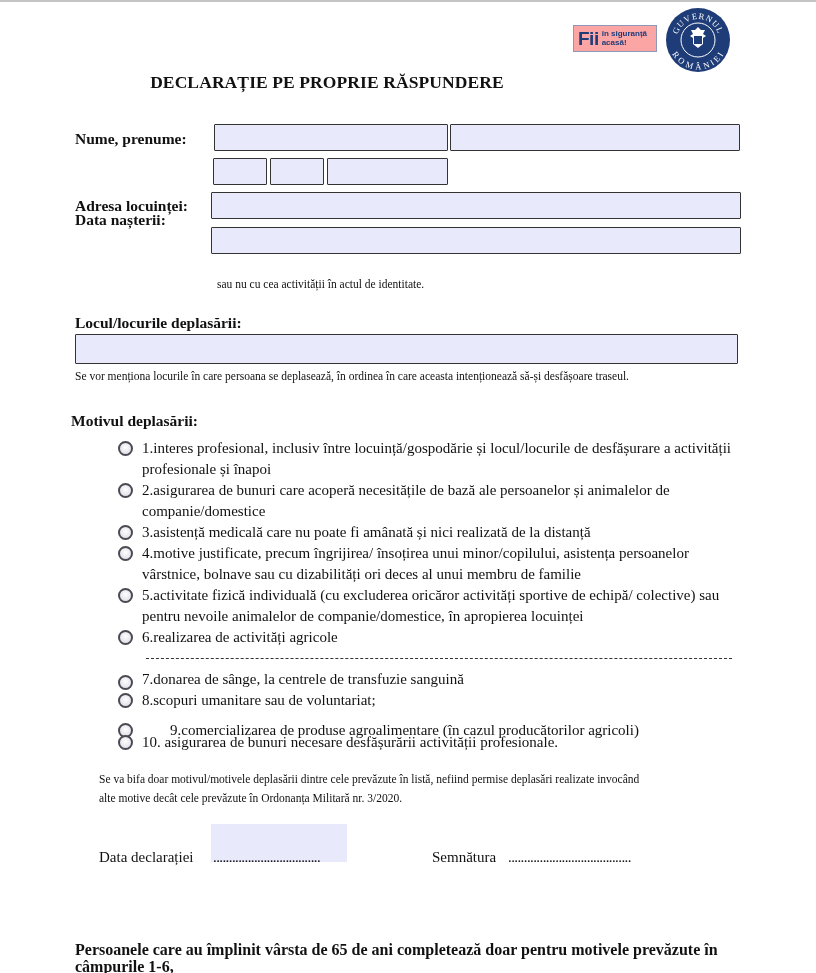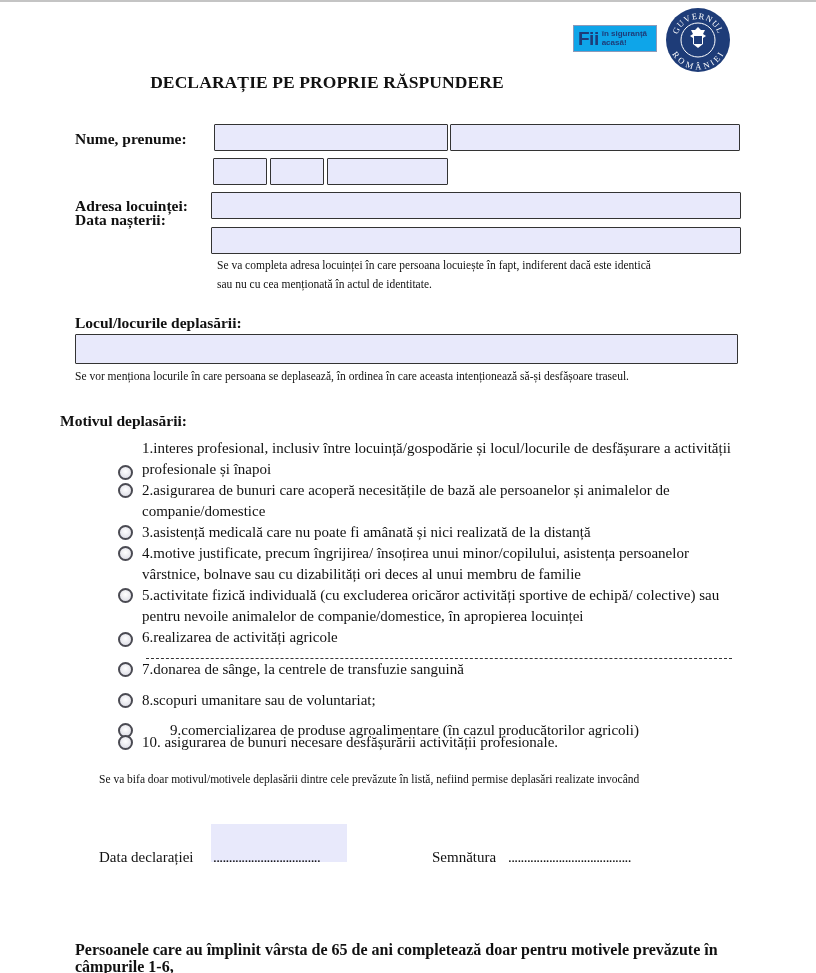--- a/index.html
+++ b/index.html
@@ -6,21 +6,21 @@
   body {
     width: 816px; height: 973px; position: relative; overflow: hidden;
     background: #ffffff;
     font-family: "Liberation Serif", "DejaVu Serif", serif;
     color: #111;
   }
   .topline { position: absolute; left: 0; top: 0; width: 816px; height: 2px; background: #c4c4c4; }
   .abs { position: absolute; }
   .badge {
     left: 573px; top: 25px; width: 84px; height: 27px;
-    border: 1px solid #8d99b8; background: #0ea5e9; box-sizing: border-box;
+    border: 1px solid #8d99b8; background: #fca5a5; box-sizing: border-box;
     display: flex; align-items: center; padding-left: 4px;
   }
   .badge .fii { font-family: "Liberation Sans", sans-serif; font-weight: bold; color: #1e3c78; font-size: 19px; letter-spacing: -0.5px; line-height: 1; }
   .badge .tag { font-family: "Liberation Sans", sans-serif; font-weight: bold; color: #1e3c78; font-size: 8px; line-height: 9px; margin-left: 3px; margin-top: -2px; }
   .seal { left: 665px; top: 7px; width: 66px; height: 66px; }
   .title {
     left: 0; width: 654px; top: 72px; text-align: center;
     font-weight: bold; font-size: 17.5px; letter-spacing: 0.1px;
   }
   .label { font-weight: bold; font-size: 15.5px; }
@@ -85,56 +85,56 @@
 
 <div class="abs label" style="left:75px; top:164px;margin-top:47px;">Data nașterii:</div>
 <div class="field" style="left:213px; top:158px; width:54px; height:27px;"></div>
 <div class="field" style="left:270px; top:158px; width:54px; height:27px;"></div>
 <div class="field" style="left:327px; top:158px; width:121px; height:27px;"></div>
 
 <div class="abs label" style="left:75px; top:197px;">Adresa locuinței:</div>
 <div class="field" style="left:211px; top:192px; width:530px; height:27px;"></div>
 <div class="field" style="left:211px; top:227px; width:530px; height:27px;"></div>
 <div class="abs note" style="left:217px; top:256px;">
-  <span>Se va completa adresa locuinței în care persoana locuiește în fapt, indiferent dacă este identică</span><br>
-  <span>sau nu cu cea menționată în actul de identitate.</span>
+  <br>
+  <span>sau nu cu cea activității în actul de identitate.</span>
 </div>
 
 <div class="abs label" style="left:75px; top:314px;">Locul/locurile deplasării:</div>
 <div class="field" style="left:75px; top:334px; width:663px; height:30px;"></div>
 <div class="abs note" style="left:75px; top:367px;">Se vor menționa locurile în care persoana se deplasează, în ordinea în care aceasta intenționează să-și desfășoare traseul.</div>
 
-<div class="abs label" style="left:60px; top:412px;">Motivul deplasării:</div>
+<div class="abs label" style="left:71px; top:412px;">Motivul deplasării:</div>
 
 <div class="abs reasons">
-  <div class="reason" style="top:0px;align-items:flex-end;">
+  <div class="reason" style="top:0px;">
     <span class="radio"></span>
     <span class="rtext">1.interes profesional, inclusiv între locuință/gospodărie și locul/locurile de desfășurare a activității profesionale și înapoi</span>
   </div>
   <div class="reason" style="top:42px;">
     <span class="radio"></span>
     <span class="rtext">2.asigurarea de bunuri care acoperă necesitățile de bază ale persoanelor și animalelor de companie/domestice</span>
   </div>
   <div class="reason" style="top:84px;">
     <span class="radio"></span>
     <span class="rtext">3.asistență medicală care nu poate fi amânată și nici realizată de la distanță</span>
   </div>
   <div class="reason" style="top:105px;">
     <span class="radio"></span>
     <span class="rtext">4.motive justificate, precum îngrijirea/ însoțirea unui minor/copilului, asistența persoanelor vârstnice, bolnave sau cu dizabilități ori deces al unui membru de familie</span>
   </div>
   <div class="reason" style="top:147px;">
     <span class="radio"></span>
     <span class="rtext">5.activitate fizică individuală (cu excluderea oricăror activități sportive de echipă/ colective) sau pentru nevoile animalelor de companie/domestice, în apropierea locuinței</span>
   </div>
-  <div class="reason" style="top:189px;align-items:center;">
+  <div class="reason" style="top:189px;">
     <span class="radio"></span>
     <span class="rtext">6.realizarea de activități agricole</span>
   </div>
-  <div class="reason" style="top:221px;">
+  <div class="reason" style="top:231px;align-items:flex-end;">
     <span class="radio"></span>
     <span class="rtext">7.donarea de sânge, la centrele de transfuzie sanguină</span>
   </div>
   <div class="reason" style="top:252px;">
     <span class="radio"></span>
     <span class="rtext">8.scopuri umanitare sau de voluntariat;</span>
   </div>
   <div class="reason" style="top:282px;gap:28px;">
     <span class="radio"></span>
     <span class="rtext">9.comercializarea de produse agroalimentare (în cazul producătorilor agricoli)</span>
@@ -142,20 +142,21 @@
   <div class="reason" style="top:294px;">
     <span class="radio"></span>
     <span class="rtext">10. asigurarea de bunuri necesare desfășurării activității profesionale.</span>
   </div>
 </div>
 
 <div class="abs dash"></div>
 
 <div class="abs note" style="left:99px; top:770px; width:660px;">
   <span>Se va bifa doar motivul/motivele deplasării dintre cele prevăzute în listă, nefiind permise deplasări realizate invocând</span><br>
+  <span>alte motive decât cele prevăzute în Ordonanța Militară nr. 3/2020.</span>
 </div>
 
 <div class="abs datefield"></div>
 <div class="abs sig" style="left:99px; top:849px;">Data declarației</div>
 <div class="abs sig" style="left:213px; top:849px; letter-spacing:-0.6px;">..................................</div>
 <div class="abs sig" style="left:432px; top:849px;">Semnătura</div>
 <div class="abs sig" style="left:508px; top:849px; letter-spacing:-0.6px;">.......................................</div>
 
 <div class="abs footer">
   <span>Persoanele care au împlinit vârsta de 65 de ani completează doar pentru motivele prevăzute în câmpurile 1-6,</span><br>

